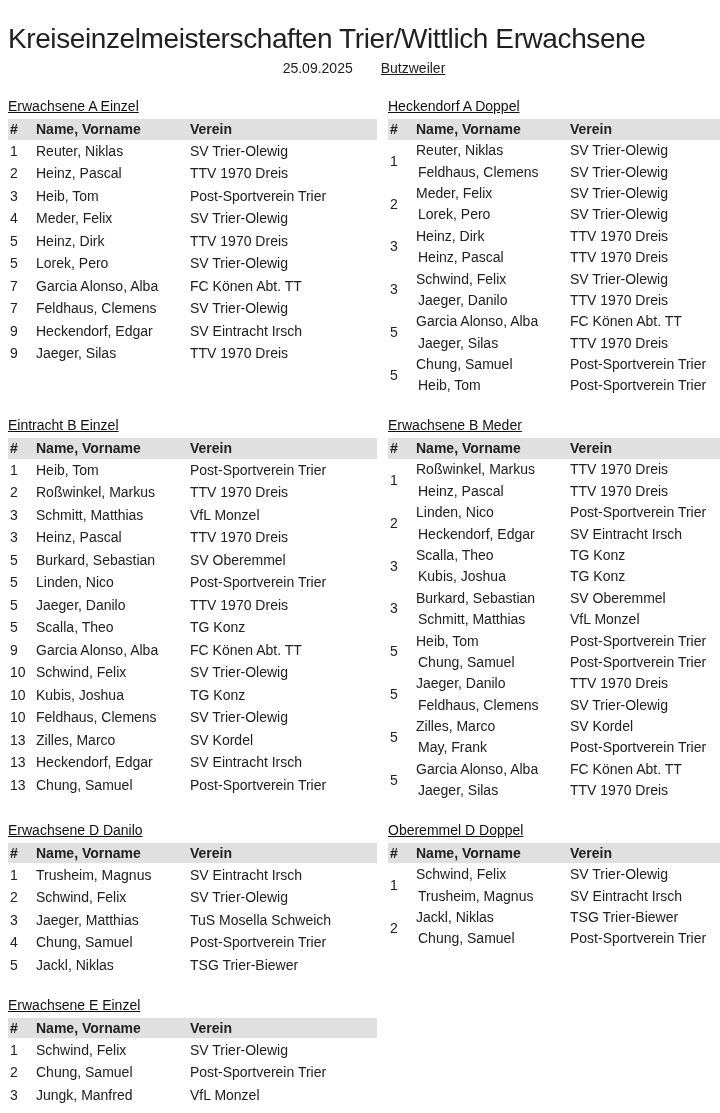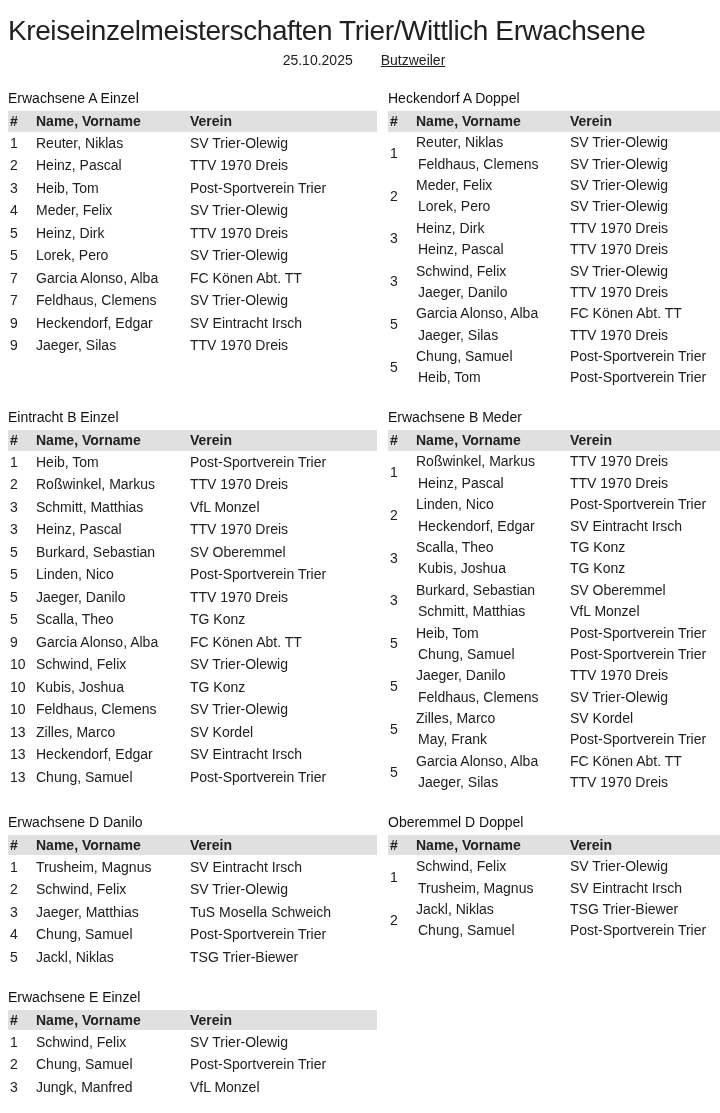--- a/index.html
+++ b/index.html
@@ -1,39 +1,39 @@
 <!DOCTYPE html>
 <html><head>
 <meta charset="utf-8">
 <style>
   html,body{margin:0;padding:0;background:#ffffff;}
   body{
     width:720px;min-height:1113px;overflow:hidden;
     font-family:"Liberation Sans",sans-serif;
     color:#212121;
   }
-  .page{padding:12px 0 0 8px;}
+  .page{padding:12px 0 0 8px;margin-top:8px;}
   .page-title{
     font-size:28px;font-weight:400;letter-spacing:-0.4px;
     margin:2px 0 0 0;line-height:33px;color:#212121;white-space:nowrap;
   }
   .subtitle{
     text-align:center;font-size:14px;line-height:16px;margin-top:5px;color:#212121;
   }
   .subtitle .event-location{margin-left:28px;text-decoration:underline;}
   .grid{
     display:grid;
     grid-template-columns:369px 332px;
     column-gap:11px;row-gap:21px;
     margin-top:22px;
     align-items:start;
   }
   .section-title{
     font-size:14px;line-height:17px;margin:0 0 4px 0;
-    color:#111111;
+    text-decoration:underline;color:#111111;
   }
   table.results{
     border-collapse:collapse;table-layout:fixed;width:100%;
     font-size:14px;color:#212121;
   }
   col.col-rank{width:28px;}
   col.col-name{width:154px;}
   col.col-club{width:auto;}
   tr.header-row th{
     background:#e0e0e0;text-align:left;font-weight:700;
@@ -44,21 +44,21 @@
   table.results td{padding:0;vertical-align:middle;line-height:16px;}
   table.einzel tbody td{height:22.5px;}
   table.doppel tbody td{height:21.4px;}
 </style>
 </head>
 <body>
 
 <div class="page">
   <h1 class="page-title">Kreiseinzelmeisterschaften Trier/Wittlich Erwachsene</h1>
   <div class="subtitle">
-    <span class="event-date">25.10.2025</span><span class="event-location">Butzweiler</span>
+    <span class="event-date">25.09.2025</span><span class="event-location">Butzweiler</span>
   </div>
   <div class="grid" id="results-grid">
       <div class="band-cell left">
         <div class="section-title">Erwachsene A Einzel</div>
         <table class="results einzel">
           <colgroup>
             <col class="col-rank">
             <col class="col-name">
             <col class="col-club">
           </colgroup>

